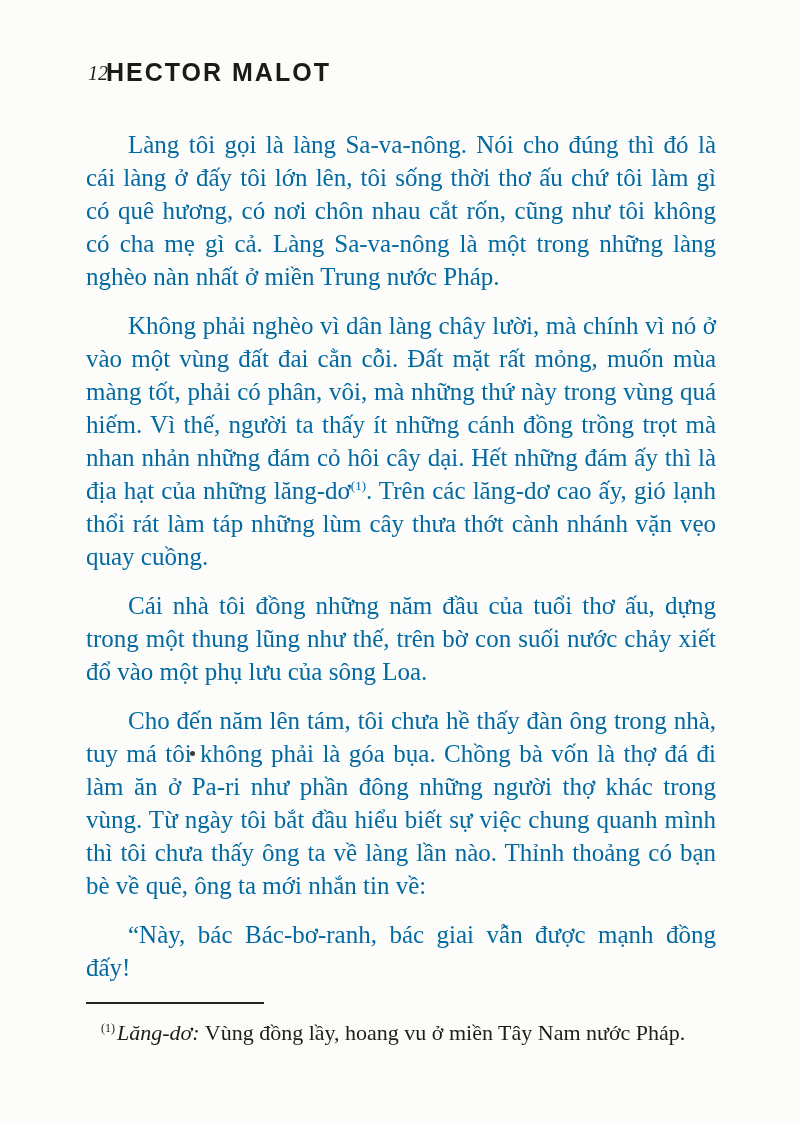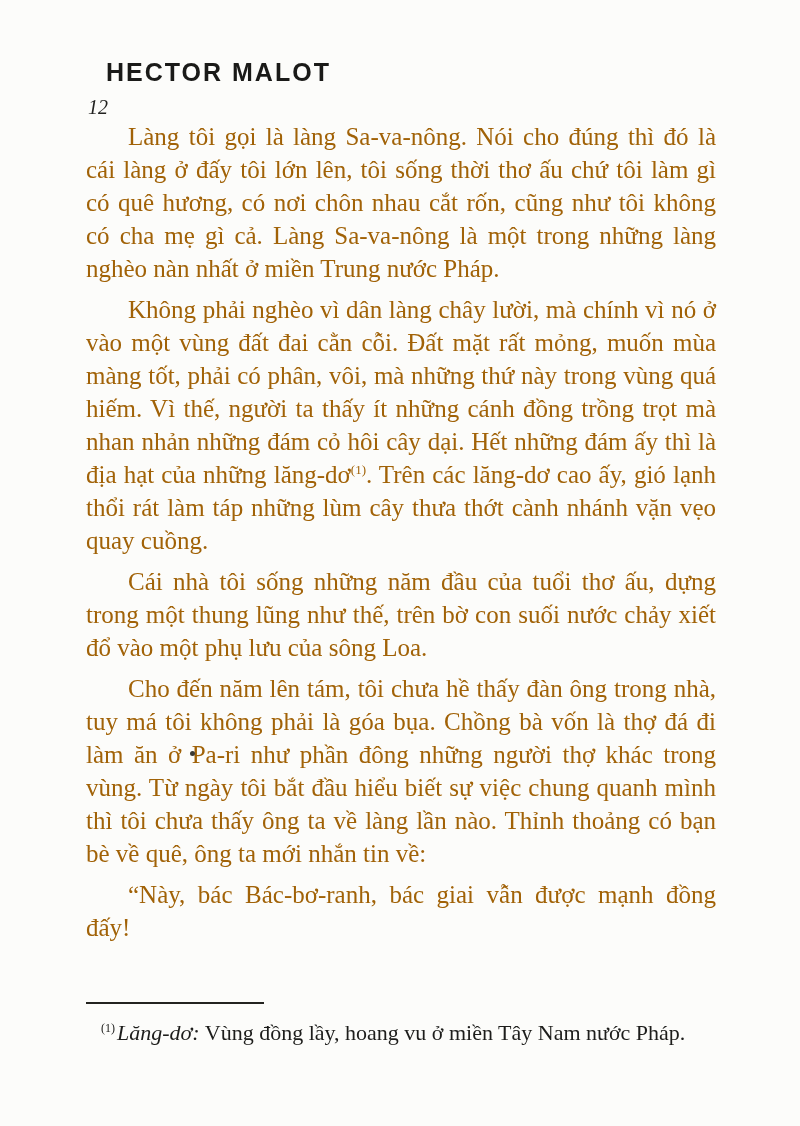--- a/index.html
+++ b/index.html
@@ -20,45 +20,44 @@
     position: absolute;
     top: 58px; left: 86px; right: 84px;
     height: 32px;
   }
   .pagenum {
     position: absolute;
     left: 2px; top: 4px;
     font-size: 20px;
     font-style: italic;
     color: #222220;
-    margin-top: 34px;
   }
   .running-title {
     position: absolute;
     left: 20px; right: 0; top: 0;
     text-align: left;
     font-family: "Liberation Sans", "DejaVu Sans", sans-serif;
     font-weight: 700;
     font-size: 25px;
     letter-spacing: 2px;
     color: #1a1a18;
   }
   
   .body-text {
     position: absolute;
     top: 112px; left: 86px;
     width: 630px;
   }
   .para {
-    margin: 8px 0 5px 0;
+    margin: 16px 0 5px 0;
     font-size: 25px;
     line-height: 33px;
     text-align: justify;
     text-indent: 42px;
-    color: #a16207;
+    color: #0369a1;
   }
   .fn-ref {
     font-size: 13px;
     line-height: 0;
     vertical-align: super;
   }
   
   .footnote {
     position: absolute;
     left: 86px; top: 1002px;
@@ -100,21 +99,21 @@
     <span class="pagenum">12</span>
     <span class="running-title">HECTOR MALOT</span>
   </div>
 
   <div class="body-text">
     <p class="para">Làng tôi gọi là làng Sa-va-nông. Nói cho đúng thì đó là cái làng ở đấy tôi lớn lên, tôi sống thời thơ ấu chứ tôi làm gì có quê hương, có nơi chôn nhau cắt rốn, cũng như tôi không có cha mẹ gì cả. Làng Sa-va-nông là một trong những làng nghèo nàn nhất ở miền Trung nước Pháp.</p>
 
     <p class="para"><span>Không phải nghèo vì dân làng chây lười, mà chính vì nó ở vào một vùng đất đai cằn cỗi. Đất mặt rất mỏng, muốn mùa màng tốt, phải có phân, vôi, mà những thứ này trong vùng quá hiếm. Vì thế, người ta thấy ít những cánh đồng trồng trọt mà nhan nhản những đám cỏ hôi cây dại. Hết những đám ấy thì là địa hạt của những lăng-dơ</span><sup class="fn-ref">(1)</sup><span>. Trên các lăng-dơ cao ấy, gió lạnh thổi rát làm táp những lùm cây thưa thớt cành nhánh vặn vẹo quay cuồng.</span></p>
 
 
-    <p class="para">Cái nhà tôi sống những năm đầu của tuổi thơ ấu, dựng trong một thung lũng như thế, trên bờ con suối nước chảy xiết đổ vào một phụ lưu của sông Loa.</p>
+    <p class="para">Cái nhà tôi đồng những năm đầu của tuổi thơ ấu, dựng trong một thung lũng như thế, trên bờ con suối nước chảy xiết đổ vào một phụ lưu của sông Loa.</p>
 
     <p class="para">Cho đến năm lên tám, tôi chưa hề thấy đàn ông trong nhà, tuy má tôi không phải là góa bụa. Chồng bà vốn là thợ đá đi làm ăn ở Pa-ri như phần đông những người thợ khác trong vùng. Từ ngày tôi bắt đầu hiểu biết sự việc chung quanh mình thì tôi chưa thấy ông ta về làng lần nào. Thỉnh thoảng có bạn bè về quê, ông ta mới nhắn tin về:</p>
 
     <p class="para">“Này, bác Bác-bơ-ranh, bác giai vẫn được mạnh đồng đấy!</p>
   </div>
 
   <div class="footnote">
     <div class="fn-rule"></div>
     <p class="fn-text"><sup>(1)</sup><span class="fn-term">Lăng-dơ:</span><span> Vùng đồng lầy, hoang vu ở miền Tây Nam nước Pháp.</span></p>
   </div>

